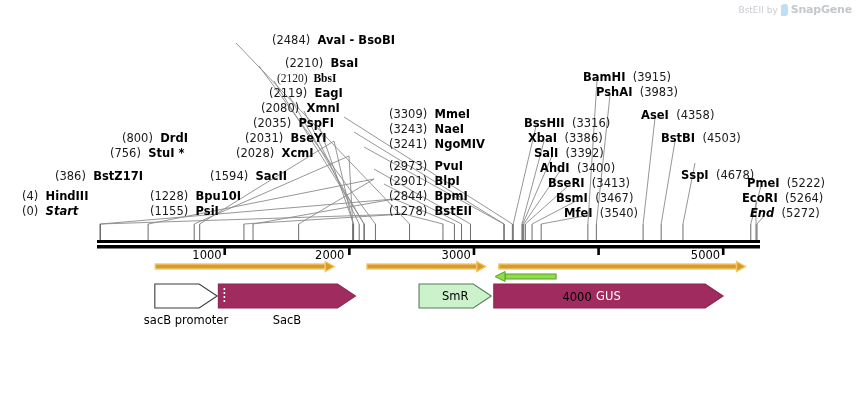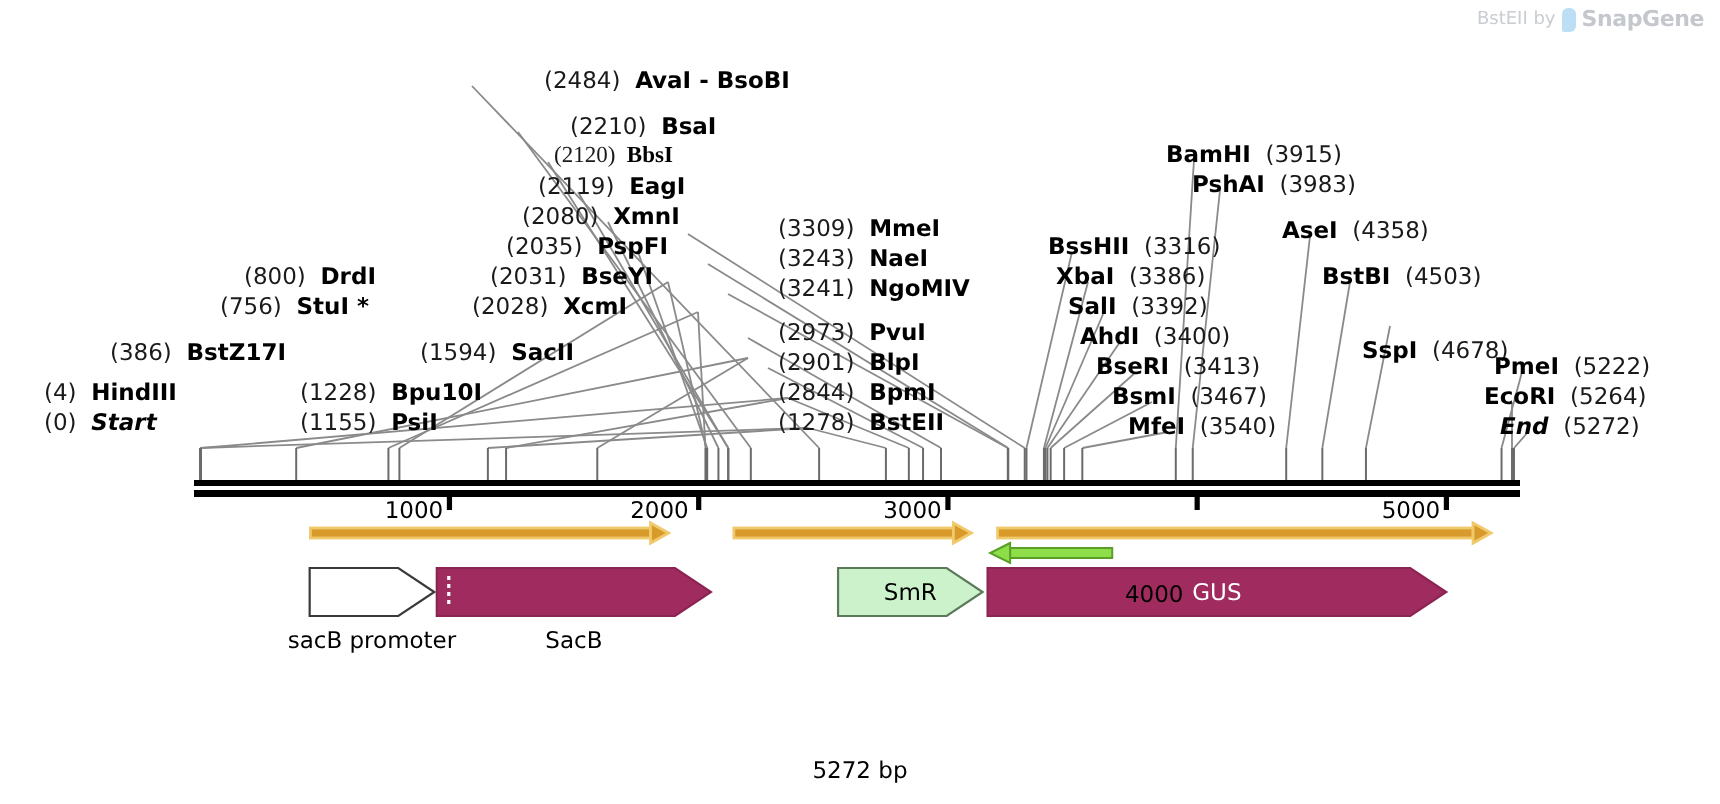--- a/index.html
+++ b/index.html
@@ -250,15 +250,14 @@
       <div class="rnum" style="left: 562.483px; top: 248px; width: 33px;  margin-top: 42px;">4000</div>
       <div class="rnum" style="left: 687.103px; top: 248px; width: 33px; text-align: right;">5000</div>
     </div>
   <div id="feat-layer">
       <div class="flabel" style="color: rgb(0, 0, 0); left: 0px; width: 860px; text-align: center; top: 313px; transform: translateX(-244.012px);">sacB promoter</div>
       <div class="flabel" style="color: rgb(0, 0, 0); left: 0px; width: 860px; text-align: center; top: 313px; transform: translateX(-143.069px);">SacB</div>
       <div class="flabel" style="color: rgb(0, 0, 0); left: 0px; width: 860px; text-align: center; top: 289px; transform: translateX(25.1688px);">SmR</div>
       <div class="flabel inv" style="color: rgb(255, 255, 255); left: 0px; width: 860px; text-align: center; top: 289px; transform: translateX(178.452px);">GUS</div>
     </div>
 
-  <div class="sub" style="top:378px">5272 bp</div>
 
 </div>
 
 </body></html>

